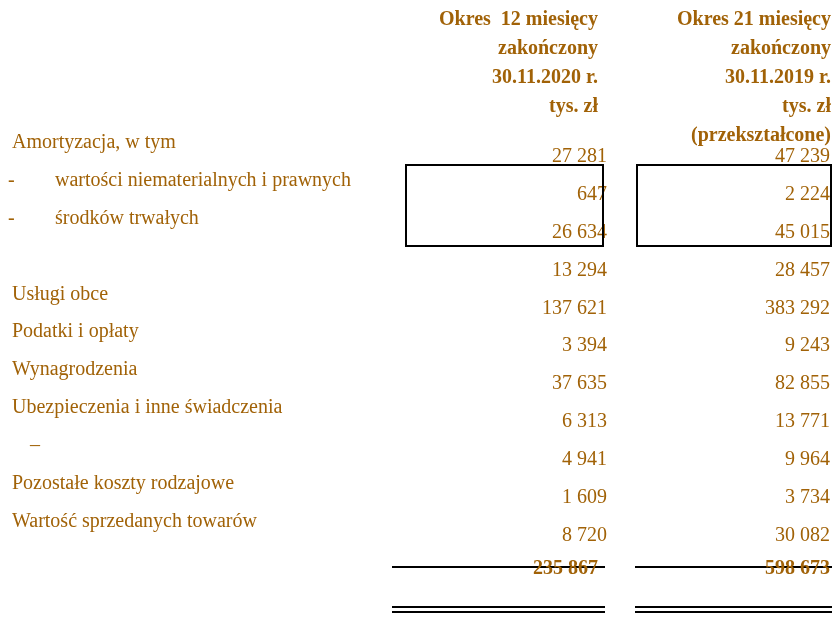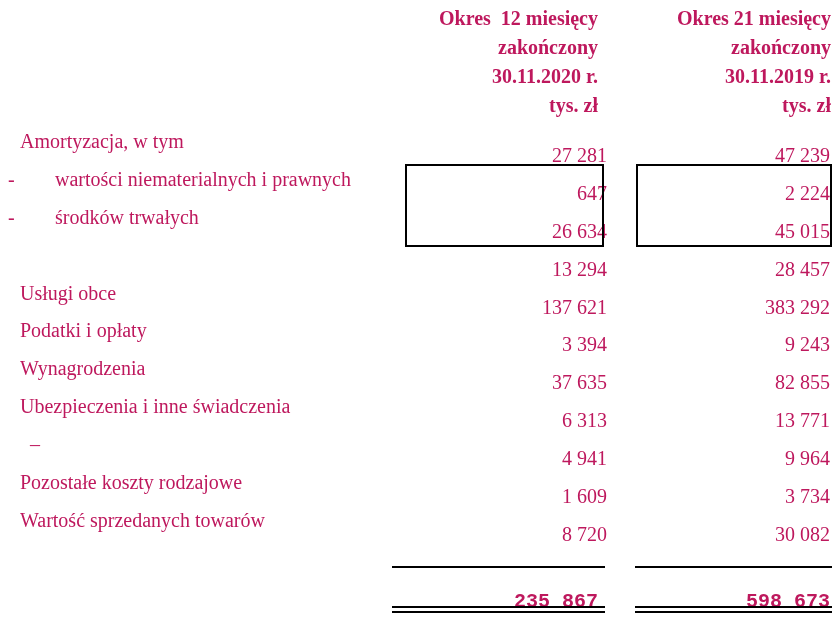--- a/index.html
+++ b/index.html
@@ -5,21 +5,21 @@
   html, body {
     margin: 0;
     padding: 0;
     background: #ffffff;
   }
   .page {
     position: relative;
     width: 837px;
     height: 620px;
     background: #ffffff;
-    color: #be185d;
+    color: #a16207;
     font-family: "Liberation Serif", "DejaVu Serif", serif;
     font-size: 20px;
     overflow: hidden;
   }
 
   
   .col-header {
     position: absolute;
     top: 4px;
     text-align: right;
@@ -42,21 +42,21 @@
     height: 37.9px;
   }
   .row .marker {
     position: absolute;
     left: 8px;
     top: 0;
   }
   .row .marker.dash-indent { left: 30px; }
   .row .label {
     position: absolute;
-    left: 20px;
+    left: 12px;
     top: 0;
     white-space: nowrap;
   }
   .row .label.indented { left: 55px; }
   .row .val {
     position: absolute;
     top: 14px;
     white-space: nowrap;
   }
   .row .val-2020 { right: 230px; }
@@ -80,24 +80,23 @@
     top: 566px;
     height: 2px;
     background: #000000;
   }
   .rule-2020 { left: 392px; width: 213px; }
   .rule-2019 { left: 635px; width: 197px; }
 
   
   .total {
     position: absolute;
-    top: 590px;
+    top: 556px;
     font-weight: bold;
     white-space: nowrap;
-    font-family: Liberation Mono, monospace;
   }
   .total-2020 { right: 239px; }
   .total-2019 { right: 7px; }
 
   
   .dbl {
     position: absolute;
     top: 606px;
     height: 7px;
     border-top: 2px solid #000000;
@@ -106,21 +105,21 @@
   }
   .dbl-2020 { left: 392px; width: 213px; }
   .dbl-2019 { left: 635px; width: 197px; }
 </style>
 </head>
 <body>
 
 <div class="page">
 
   <div class="col-header col-header-2020" id="hdr2020"><div>Okres  12 miesięcy</div><div>zakończony</div><div>30.11.2020 r.</div><div>tys. zł</div></div>
-  <div class="col-header col-header-2019" id="hdr2019"><div>Okres 21 miesięcy</div><div>zakończony</div><div>30.11.2019 r.</div><div>tys. zł</div></div>
+  <div class="col-header col-header-2019" id="hdr2019"><div>Okres 21 miesięcy</div><div>zakończony</div><div>30.11.2019 r.</div><div>tys. zł</div><div>(przekształcone)</div></div>
 
   <div class="table-body" id="tableBody">
   <div class="row">
     <span class="marker"></span>
     <span class="label">Amortyzacja, w tym</span>
     <span class="val val-2020">27 281</span>
     <span class="val val-2019">47 239</span>
   </div>
 
   <div class="row">

